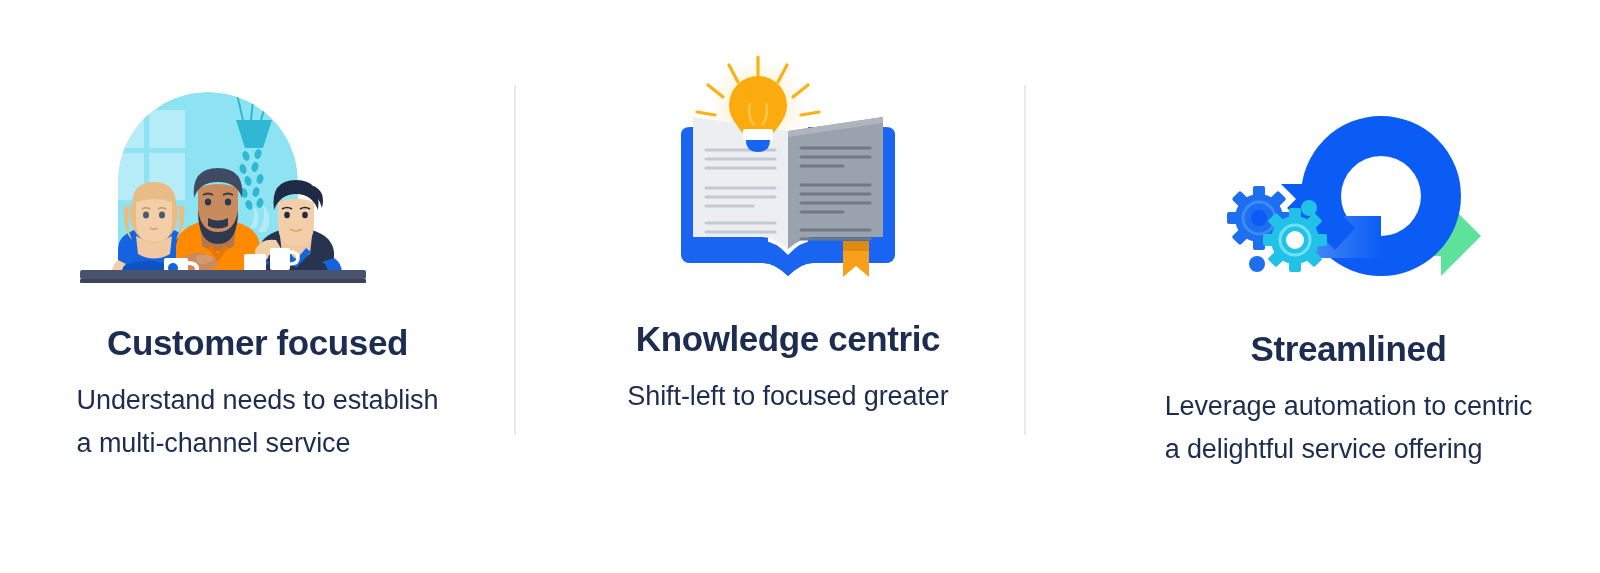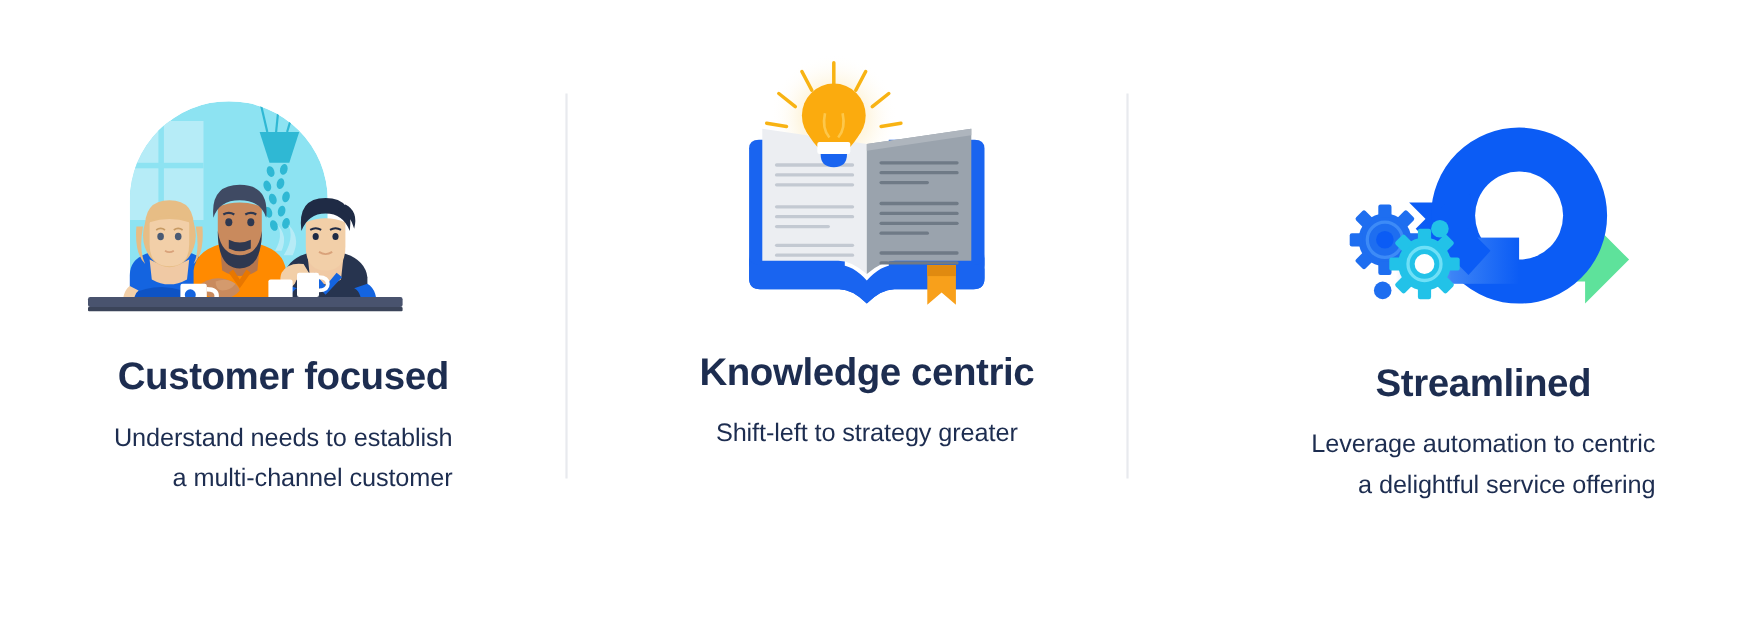--- a/index.html
+++ b/index.html
@@ -68,23 +68,23 @@
     letter-spacing: -0.4px;
     margin: 0;
     text-align: center;
     line-height: 1.1;
   }
   .h-1 { margin-top: 42px; }
   .h-2 { margin-top: 50px; }
   .h-3 { margin-top: 42px; }
 
   .body-text {
-    font-size: 23px;
+    font-size: 27px;
     color: #1d2d50;
-    text-align: right;
+    text-align: left;
     line-height: 1.62;
     margin: 0;
     padding-top: 16px;
     max-width: 470px;
     letter-spacing: -0.1px;
   }
 
   svg { display: block; overflow: visible; }
 </style>
 </head>
@@ -226,21 +226,21 @@
 
           <rect x="22" y="188" width="286" height="9" rx="2" fill="#49536e"></rect>
           <rect x="22" y="197" width="286" height="4" rx="1" fill="#3b4459"></rect>
         </svg>
       </div>
 
       <h2 class="heading h-1">Customer focused</h2>
 
       <p class="body-text">
         <span>Understand needs to establish</span><br>
-        <span>a multi-channel customer</span>
+        <span>a multi-channel service</span>
       </p>
     </div>
 
     <div class="col col-2">
       <div class="art art-2">
         <svg width="250" height="215" viewBox="0 0 250 215">
           <defs>
             <radialGradient id="glow" cx="50%" cy="50%" r="50%">
               <stop offset="0%" stop-color="#fde9b0" stop-opacity="0.95"></stop>
               <stop offset="55%" stop-color="#fdf0cf" stop-opacity="0.55"></stop>
@@ -307,21 +307,21 @@
 
             <rect x="80" y="74" width="30" height="11" rx="2" fill="#ffffff"></rect>
             <path d="M83 85 l24 0 q0 12 -12 12 q-12 0 -12 -12 Z" fill="#1964f0"></path>
           </g>
         </svg>
       </div>
 
       <h2 class="heading h-2">Knowledge centric</h2>
 
       <p class="body-text">
-        <span>Shift-left to strategy greater</span><br>
+        <span>Shift-left to focused greater</span><br>
       </p>
     </div>
 
     <div class="col col-3">
       <div class="art art-3">
         <svg width="280" height="190" viewBox="0 0 280 190">
           <defs>
             <linearGradient id="tailGrad" x1="0%" y1="0%" x2="100%" y2="0%">
               <stop offset="0%" stop-color="#ffffff"></stop>
               <stop offset="45%" stop-color="#3d84f6"></stop>

